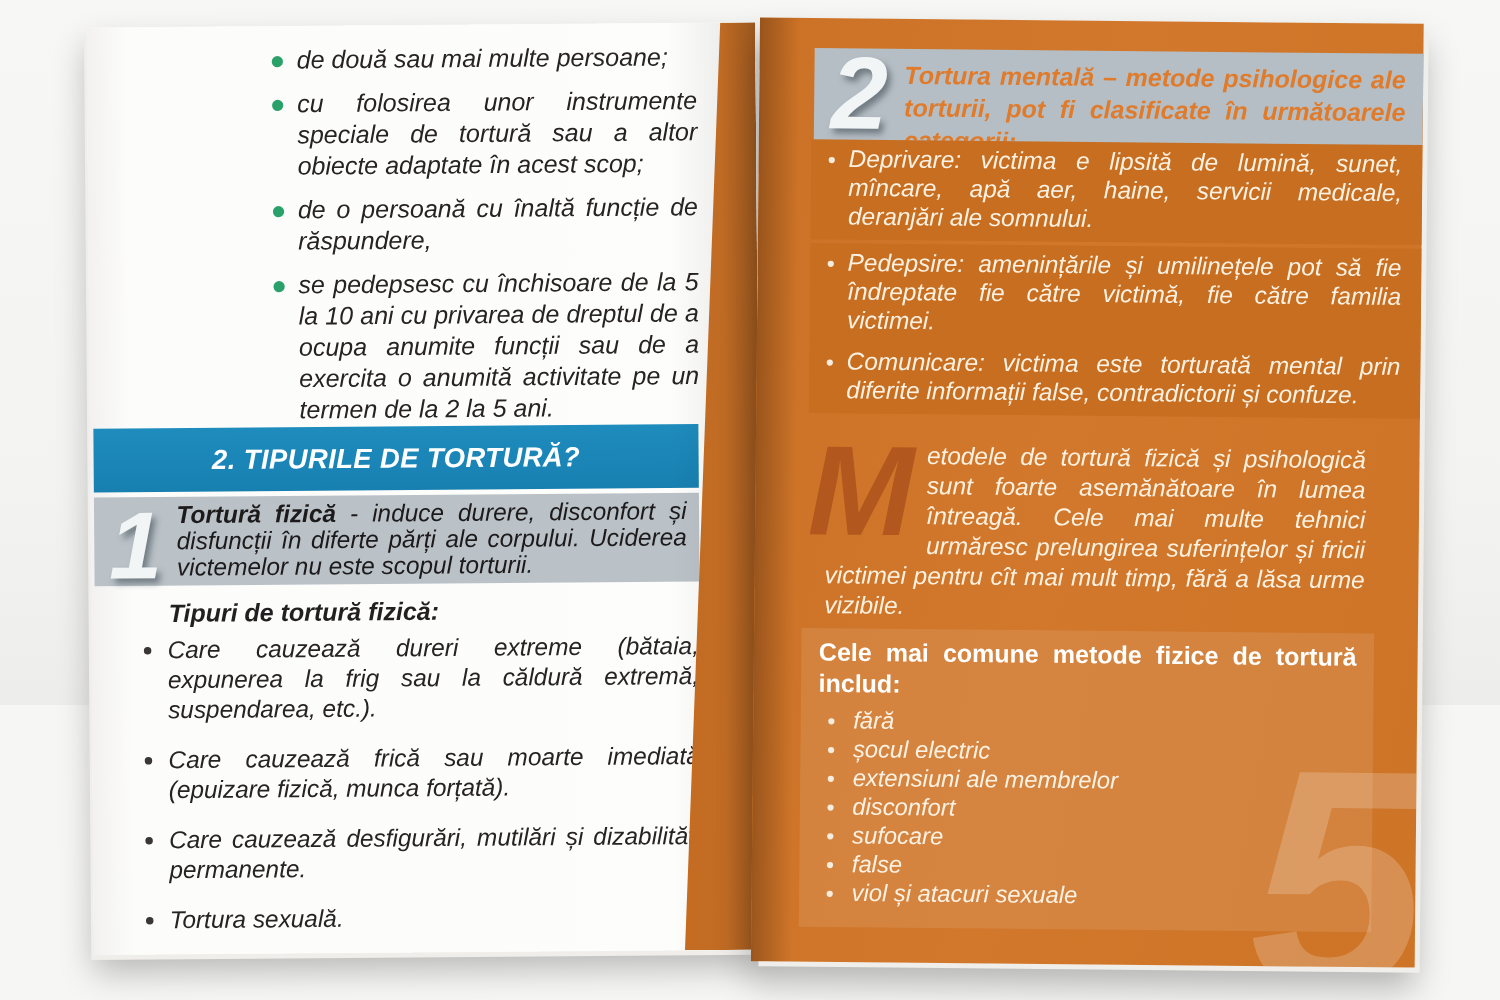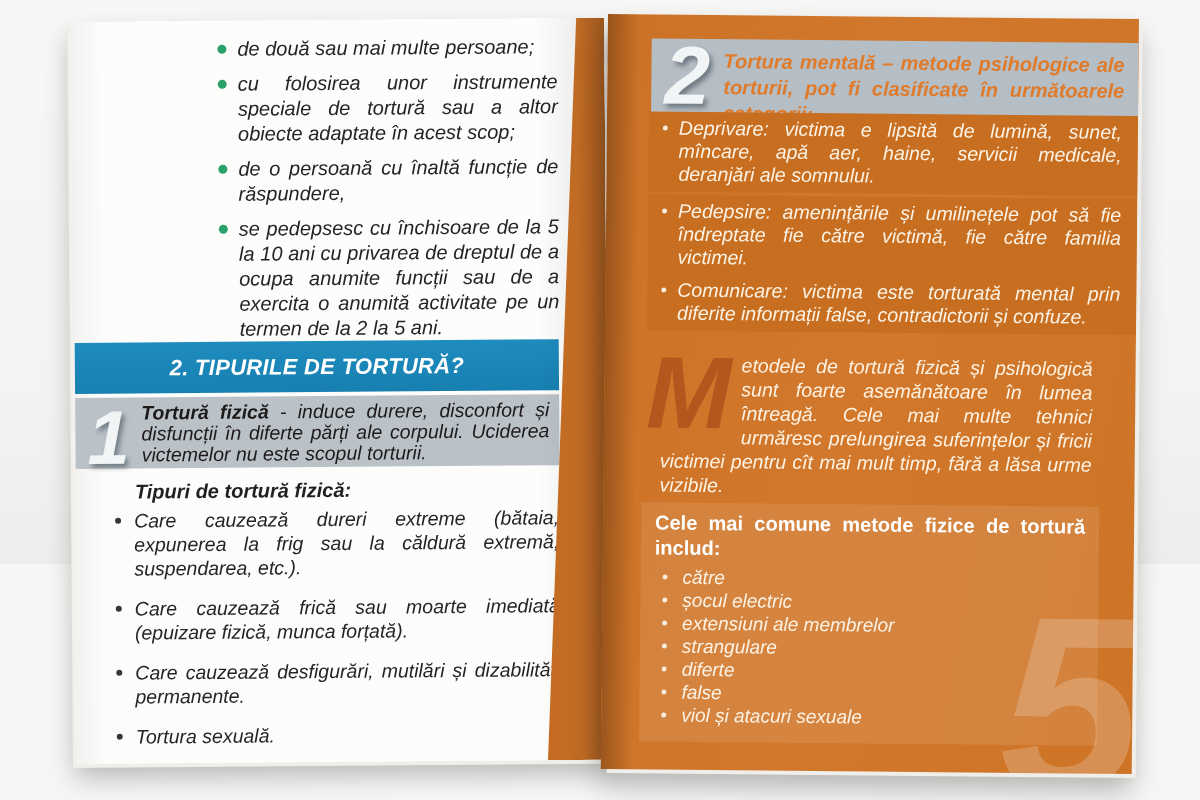--- a/index.html
+++ b/index.html
@@ -187,37 +187,37 @@
     </div>
 
     <div class="mpara">
       <span class="dropcap">M</span><span>etodele de tortură fizică și psihologică sunt foarte asemănătoare în lumea întreagă. Cele mai multe tehnici urmăresc prelungirea suferințelor și fricii victimei pentru cît mai mult timp, fără a lăsa urme vizibile.</span>
     </div>
 
     <div class="methods-panel">
       <div class="methods-heading">Cele mai comune metode fizice de tortură includ:</div>
       <div class="m-item">
         <span class="dot-white"></span>
-        <span>către</span>
+        <span>fără</span>
       </div>
       <div class="m-item">
         <span class="dot-white"></span>
         <span>șocul electric</span>
       </div>
       <div class="m-item">
         <span class="dot-white"></span>
         <span>extensiuni ale membrelor</span>
       </div>
       <div class="m-item">
         <span class="dot-white"></span>
-        <span>strangulare</span>
-      </div>
-      <div class="m-item">
-        <span class="dot-white"></span>
-        <span>diferte</span>
+        <span>disconfort</span>
+      </div>
+      <div class="m-item">
+        <span class="dot-white"></span>
+        <span>sufocare</span>
       </div>
       <div class="m-item">
         <span class="dot-white"></span>
         <span>false</span>
       </div>
       <div class="m-item">
         <span class="dot-white"></span>
         <span>viol și atacuri sexuale</span>
       </div>
     </div>

